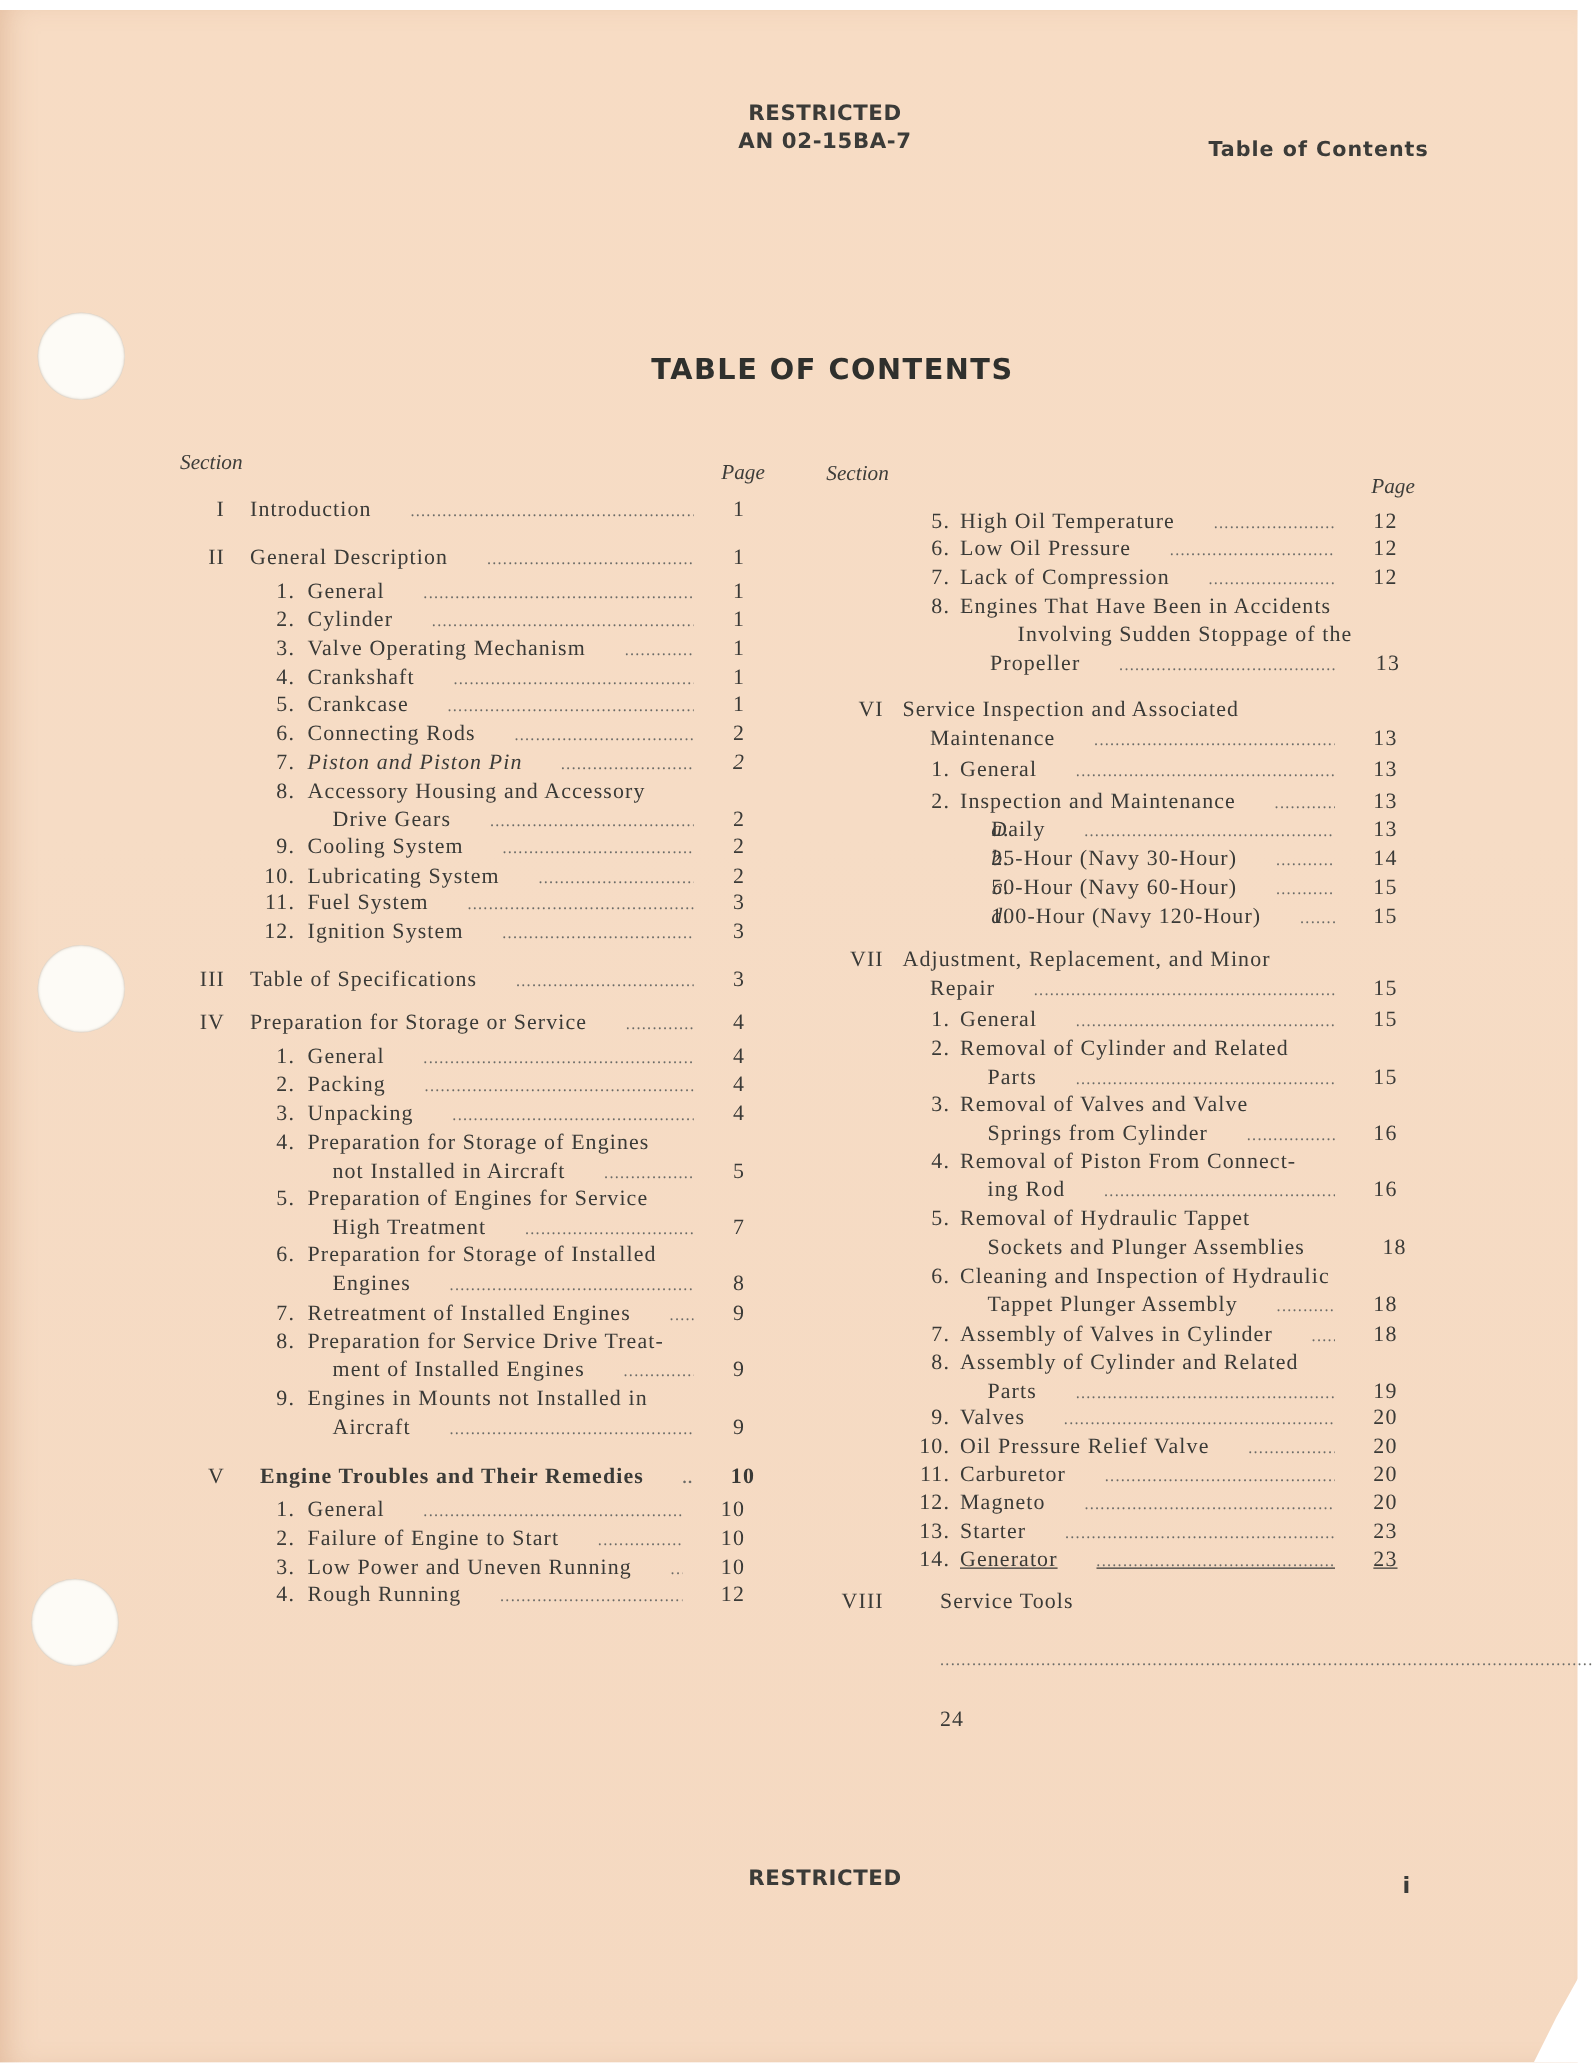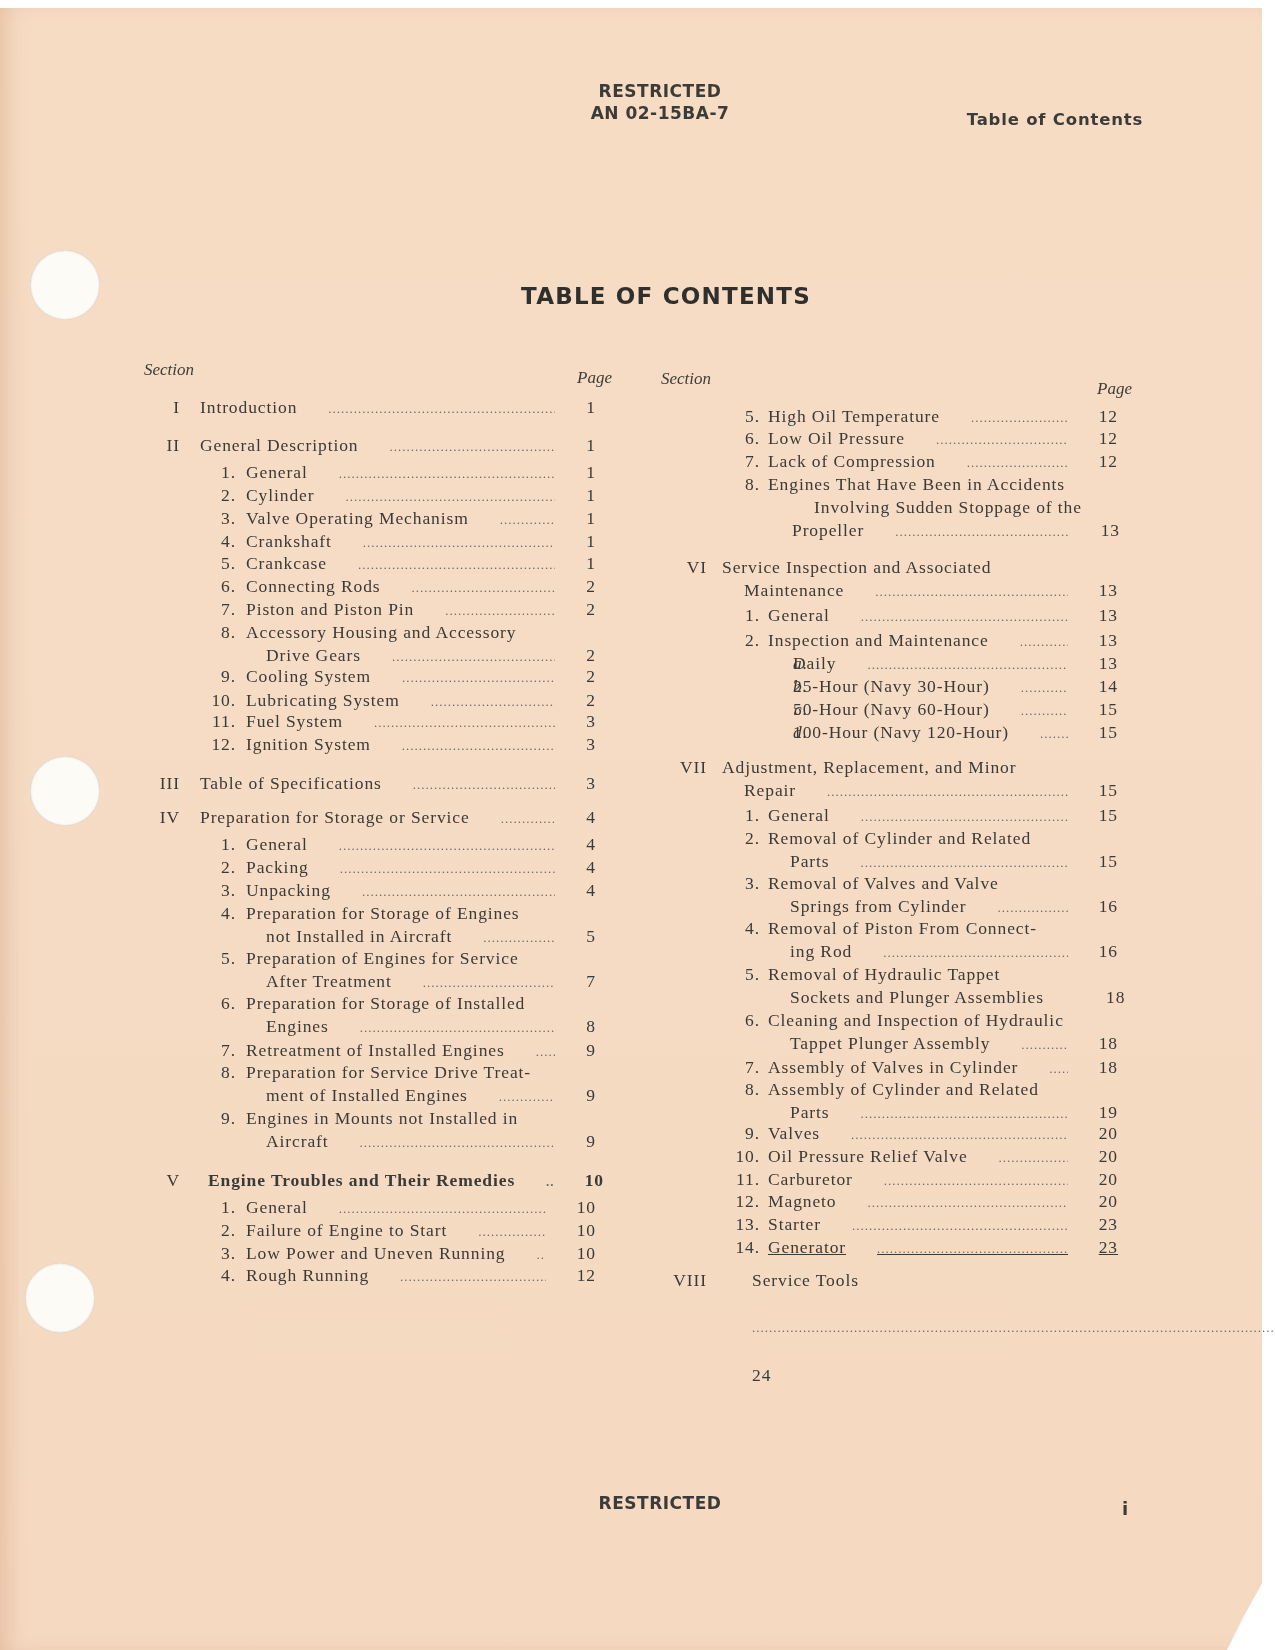--- a/index.html
+++ b/index.html
@@ -120,21 +120,21 @@
     <div class="row" style="top: 576px; left: 0px;">
       <span class="num" style="left: 200px; width: 36px;">6.</span>
       <div class="lead" style="left: 246px; top: 0px; width: 350px;">
         <span class="t">Connecting Rods</span>
         <span class="dots"></span>
         <span class="pg">2</span>
       </div>
     </div>
     <div class="row" style="top: 599px; left: 0px;">
       <span class="num" style="left: 200px; width: 36px;">7.</span>
-      <div class="lead" style="left: 246px; top: 0px; width: 350px;">
+      <div class="lead" style="left: 246px; top: 0px; width: 350px; font-style: italic;">
         <span class="t">Piston and Piston Pin</span>
         <span class="dots"></span>
         <span class="pg">2</span>
       </div>
     </div>
     <div class="row" style="top: 622px; left: 0px;">
       <span class="num" style="left: 200px; width: 36px;">8.</span>
       <span class="lbl" style="left: 246px; top: 0px;">Accessory Housing and Accessory</span>
       <div class="lead" style="left: 266px; top: 23px; width: 330px;">
         <span class="t">Drive Gears</span>
@@ -220,21 +220,21 @@
       <div class="lead" style="left: 266px; top: 23px; width: 330px;">
         <span class="t">not Installed in Aircraft</span>
         <span class="dots"></span>
         <span class="pg">5</span>
       </div>
     </div>
     <div class="row" style="top: 948px; left: 0px;">
       <span class="num" style="left: 200px; width: 36px;">5.</span>
       <span class="lbl" style="left: 246px; top: 0px;">Preparation of Engines for Service</span>
       <div class="lead" style="left: 266px; top: 23px; width: 330px;">
-        <span class="t">After Treatment</span>
+        <span class="t">High Treatment</span>
         <span class="dots"></span>
         <span class="pg">7</span>
       </div>
     </div>
     <div class="row" style="top: 993px; left: 0px;">
       <span class="num" style="left: 200px; width: 36px;">6.</span>
       <span class="lbl" style="left: 246px; top: 0px;">Preparation for Storage of Installed</span>
       <div class="lead" style="left: 266px; top: 23px; width: 330px;">
         <span class="t">Engines</span>
         <span class="dots"></span>

